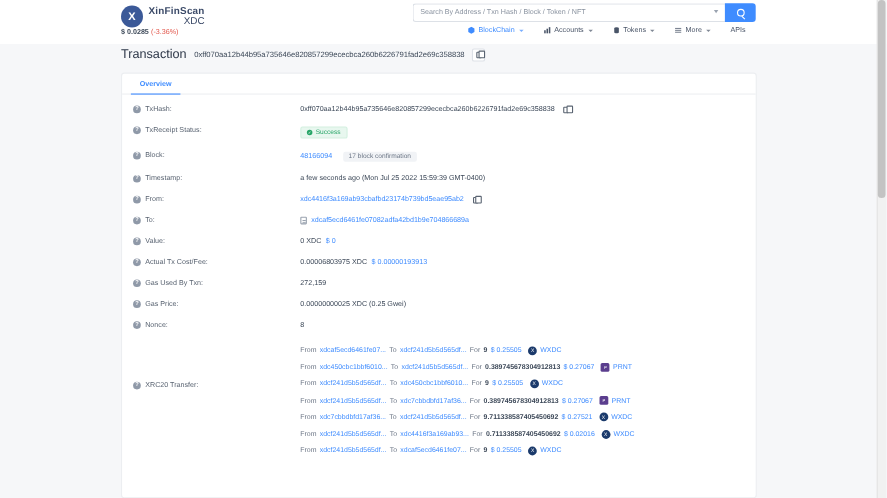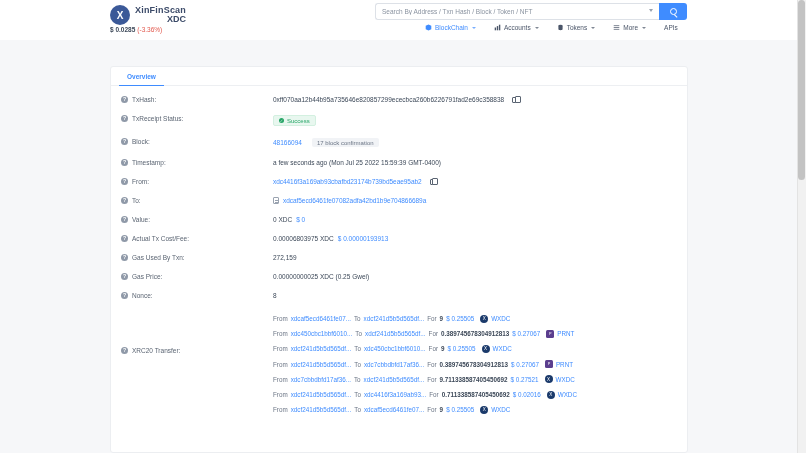--- a/index.html
+++ b/index.html
@@ -18,21 +18,21 @@
   }
   .brand { display: flex; align-items: center; gap: 5px; padding: 5px 0 0 110px; }
   .brand-logo {
     width: 20px; height: 20px; border-radius: 50%;
     background: #3b5998; color: #fff;
     font-size: 10px; font-weight: bold;
     display: flex; align-items: center; justify-content: center;
   }
   .brand-text { line-height: 1.0; }
   .brand-name { font-size: 9px; color: #3b4a68; font-weight: bold; letter-spacing: .2px; text-align: center; }
-  .brand-sub { font-size: 9px; color: #3b4a68; font-weight: bold; text-align: right; }
+  .brand-sub { font-size: 9px; color: #3b4a68; font-weight: normal; text-align: right; }
   .price-line { position: absolute; left: 110px; top: 26px; font-size: 6.5px; color: #3c4858; white-space: nowrap; }
   .price-val { font-weight: bold; }
   .price-chg { color: #e2574c; margin-left: 2px; }
 
   .search-wrap { position: absolute; left: 375px; top: 3px; display: flex; width: 312px; height: 17px; }
   .search-input {
     flex: 1; border: 1px solid #dde1e7; border-right: none;
     border-radius: 3px 0 0 3px; font-size: 6.5px; color: #5a6472;
     padding: 0 12px 0 6px; background: #fff; outline: none;
     font-family: "Liberation Sans", sans-serif; height: 17px;
@@ -189,20 +189,27 @@
           </svg>
         <span>More</span>
         <i class="chev"></i>
       </div>
       <div class="navitem">
         <span>APIs</span>
       </div>
     </div>
   </div>
 
+  <div class="title-row">
+    <span class="title-main">Transaction</span>
+    <span class="title-hash">0xff070aa12b44b95a735646e820857299ececbca260b6226791fad2e69c358838</span>
+    <span class="copy-box">
+      <span class="copy-glyph"></span>
+    </span>
+  </div>
 
   <div class="card">
     <div class="tabs">
       <div class="tab">Overview</div>
     </div>
 
     <div class="rows">
 
       <div class="row">
         <div class="row-label">

